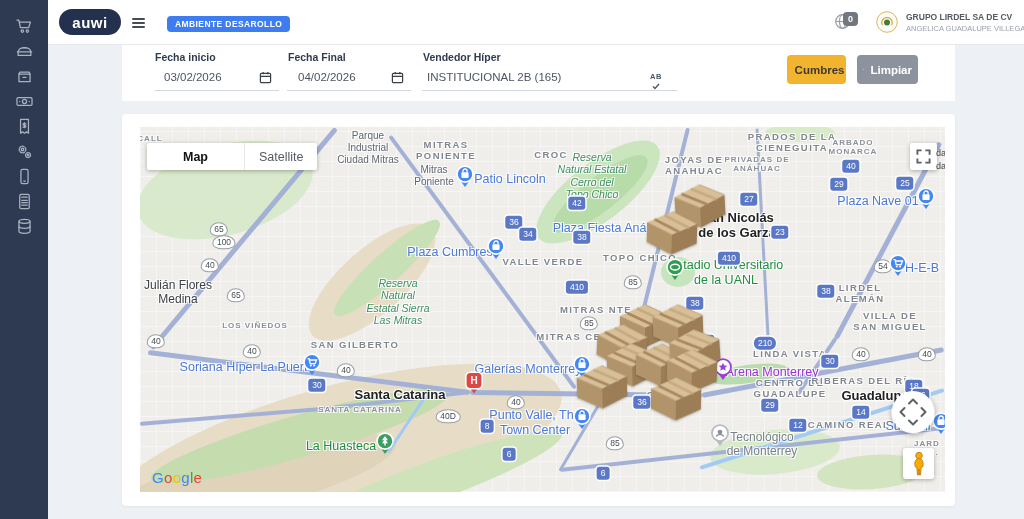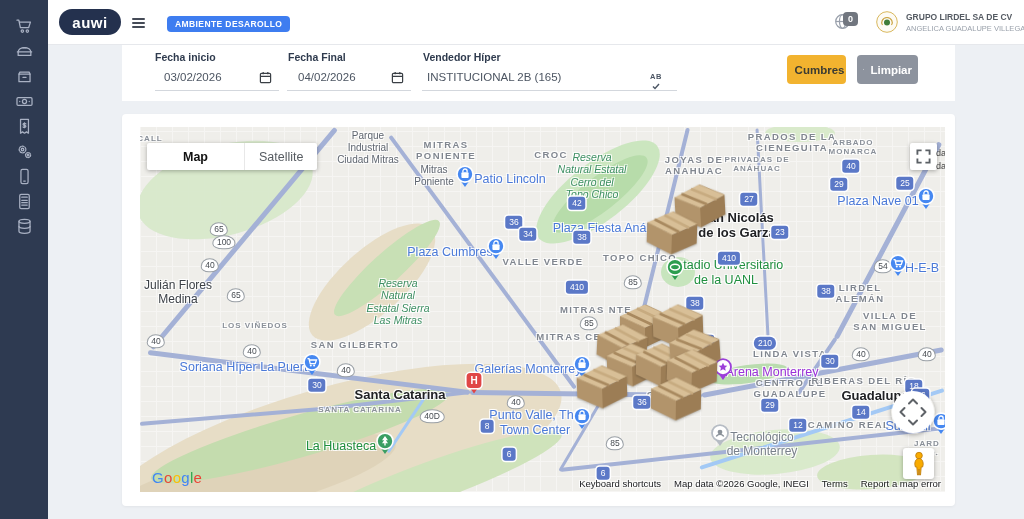--- a/index.html
+++ b/index.html
@@ -282,26 +282,20 @@
       </div>
       <div class="pegman">
         <svg width="18" height="26" viewBox="0 0 18 26">
             <g fill="#f9ab00" stroke="#c07f11" stroke-width=".9">
               <circle cx="9" cy="4.6" r="3.3"></circle>
               <path d="M4.8 13.5c0-4 1.8-6 4.2-6s4.2 2 4.2 6l-.6 2.5h-1.4l-.7 8h-1l-.5-6-.5 6h-1l-.7-8H5.4z"></path>
             </g>
           </svg>
       </div>
       <div class="glogo" id="glogo"><span style="color: rgb(66, 133, 244);">G</span><span style="color: rgb(234, 67, 53);">o</span><span style="color: rgb(251, 188, 5);">o</span><span style="color: rgb(66, 133, 244);">g</span><span style="color: rgb(52, 168, 83);">l</span><span style="color: rgb(234, 67, 53);">e</span></div>
-      <div class="attrib">
-        <span>Keyboard shortcuts</span>
-        <span>Map data ©2026 Google, INEGI</span>
-        <span>Terms</span>
-        <span>Report a map error</span>
-      </div>
     <div class="blob" style="left: -5px; top: 18px; width: 180px; height: 90px; background: rgb(215, 232, 202); opacity: 0.95; border-radius: 50%; transform: rotate(-15deg); z-index: 1;"></div>
         <div class="blob" style="left: 383px; top: 36px; width: 150px; height: 58px; background: rgb(203, 230, 191); opacity: 1; border-radius: 50%; transform: rotate(-38deg); z-index: 1;"></div>
         <div class="blob" style="left: 401px; top: 50px; width: 118px; height: 34px; background: rgb(183, 220, 170); opacity: 1; border-radius: 50%; transform: rotate(-38deg); z-index: 1;"></div>
         <div class="blob" style="left: 152px; top: 123px; width: 160px; height: 64px; background: rgb(231, 221, 198); opacity: 1; border-radius: 50%; transform: rotate(-42deg); z-index: 1;"></div>
         <div class="blob" style="left: 177px; top: 126px; width: 140px; height: 30px; background: rgb(200, 224, 181); opacity: 1; border-radius: 50%; transform: rotate(-42deg); z-index: 1;"></div>
         <div class="blob" style="left: -50px; top: 261px; width: 480px; height: 140px; background: rgb(231, 221, 198); opacity: 1; border-radius: 50%; transform: rotate(-16deg); z-index: 1;"></div>
         <div class="blob" style="left: -40px; top: 323px; width: 300px; height: 60px; background: rgb(221, 209, 182); opacity: 0.85; border-radius: 50%; transform: rotate(-14deg); z-index: 1;"></div>
         <div class="blob" style="left: 5px; top: 288px; width: 310px; height: 42px; background: rgb(196, 220, 174); opacity: 1; border-radius: 50%; transform: rotate(-16deg); z-index: 1;"></div>
         <div class="blob" style="left: 150px; top: 335px; width: 280px; height: 40px; background: rgb(207, 227, 187); opacity: 1; border-radius: 50%; transform: rotate(-20deg); z-index: 1;"></div>
         <div class="blob" style="left: 521px; top: 130px; width: 34px; height: 30px; background: rgb(199, 229, 189); opacity: 1; border-radius: 50%; transform: rotate(0deg); z-index: 1;"></div>
@@ -391,21 +385,21 @@
         <div class="lb dist" style="left: 750px; top: 194px;">VILLA DE
 SAN MIGUEL</div>
         <div class="lb poi" style="left: 782px; top: 141px;">H-E-B</div>
         <div class="sh mx" style="left: 79px; top: 102px;">65</div>
         <div class="sh mx" style="left: 84px; top: 115px;">100</div>
         <div class="sh mx" style="left: 70px; top: 138px;">40</div>
         <div class="sh mx" style="left: 96px; top: 168px;">65</div>
         <div class="sh mx" style="left: 16px; top: 214px;">40</div>
         <div class="sh mx" style="left: 112px; top: 224px;">40</div>
         <div class="sh mx" style="left: 206px; top: 243px;">40</div>
-        <div class="sh mx" style="left: 292px; top: 289px;">40D</div>
+        <div class="sh mx" style="left: 308px; top: 289px;">40D</div>
         <div class="sh mx" style="left: 376px; top: 275px;">40</div>
         <div class="sh mx" style="left: 493px; top: 155px;">85</div>
         <div class="sh mx" style="left: 449px; top: 196px;">85</div>
         <div class="sh mx" style="left: 475px; top: 316px;">85</div>
         <div class="sh mx" style="left: 743px; top: 139px;">54</div>
         <div class="sh mx" style="left: 721px; top: 227px;">40</div>
         <div class="sh mx" style="left: 787px; top: 227px;">40</div>
         <div class="sh b" style="left: 374px; top: 95px;">36</div>
         <div class="sh b" style="left: 437px; top: 76px;">42</div>
         <div class="sh b" style="left: 388px; top: 107px;">34</div>

